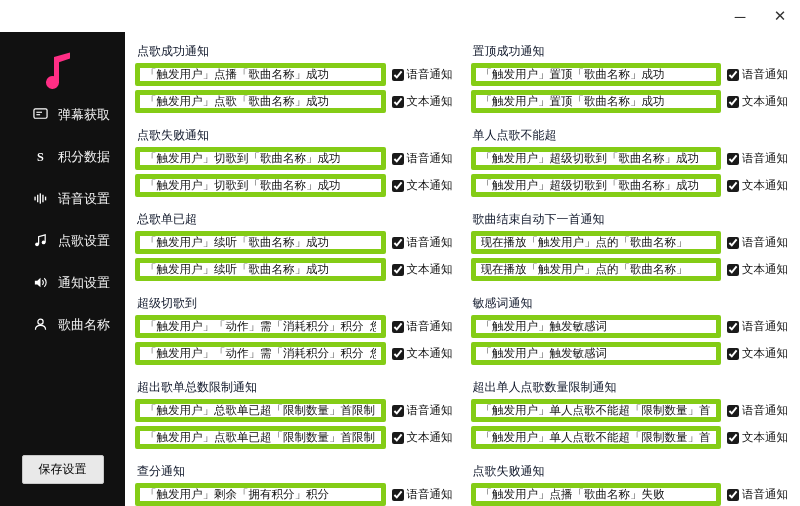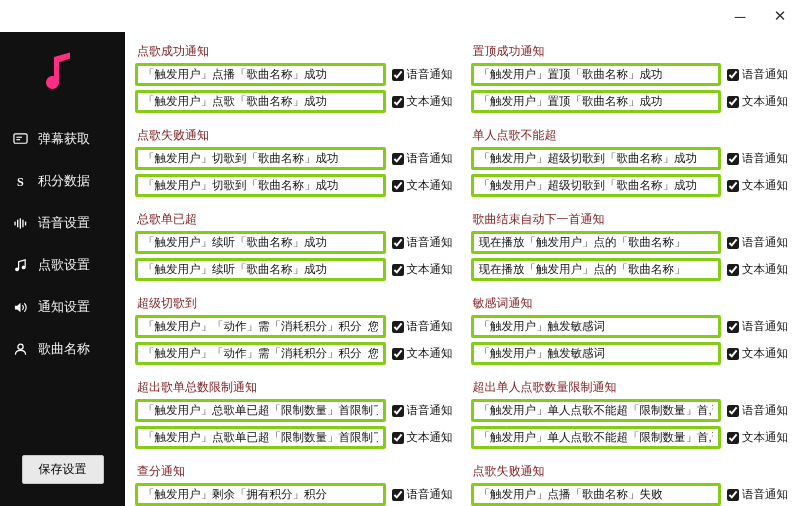--- a/index.html
+++ b/index.html
@@ -52,23 +52,23 @@
     height: 74px;
     display: flex;
     align-items: center;
     justify-content: center;
   }
   .logo svg { display: block; }
   .nav { display: flex; flex-direction: column; }
   .nav-item {
     height: 42px;
     display: flex;
-    align-items: flex-end;
+    align-items: flex-start;
     gap: 9px;
-    padding-left: 12px;
+    padding-left: 32px;
     color: #f2f2f2;
     font-size: 13px;
     cursor: default;
   }
   .nav-item .ico {
     width: 17px; height: 17px;
     display: flex; align-items: center; justify-content: center;
     color: #ffffff;
   }
   .nav-spacer { flex: 1 1 auto; }
@@ -102,37 +102,37 @@
     display: grid;
     grid-template-columns: 1fr 1fr;
     column-gap: 18px;
     row-gap: 0px;
     flex: 1 1 auto;
     align-content: start;
   }
   .group { margin-bottom: 7px; }
   .group-title {
     font-size: 12px;
-    color: #7f1d1d;
+    color: #0f172a;
     margin: 3px 0 4px 2px;
     line-height: 16px;
   }
   .row {
     display: flex;
     align-items: center;
     gap: 6px;
     margin-bottom: 4px;
   }
   .row input[type=text] {
     flex: 1 1 auto;
     min-width: 0;
     height: 23px;
     font-size: 11.5px;
     padding: 2px 5px;
-    border: 3px solid #84cc16;
+    border: 5px solid #84cc16;
     border-radius: 2px;
     background: #fff;
     color: #111;
     font-family: "Liberation Sans", sans-serif;
   }
   .chk {
     display: flex;
     align-items: center;
     gap: 3px;
     font-size: 11.5px;

